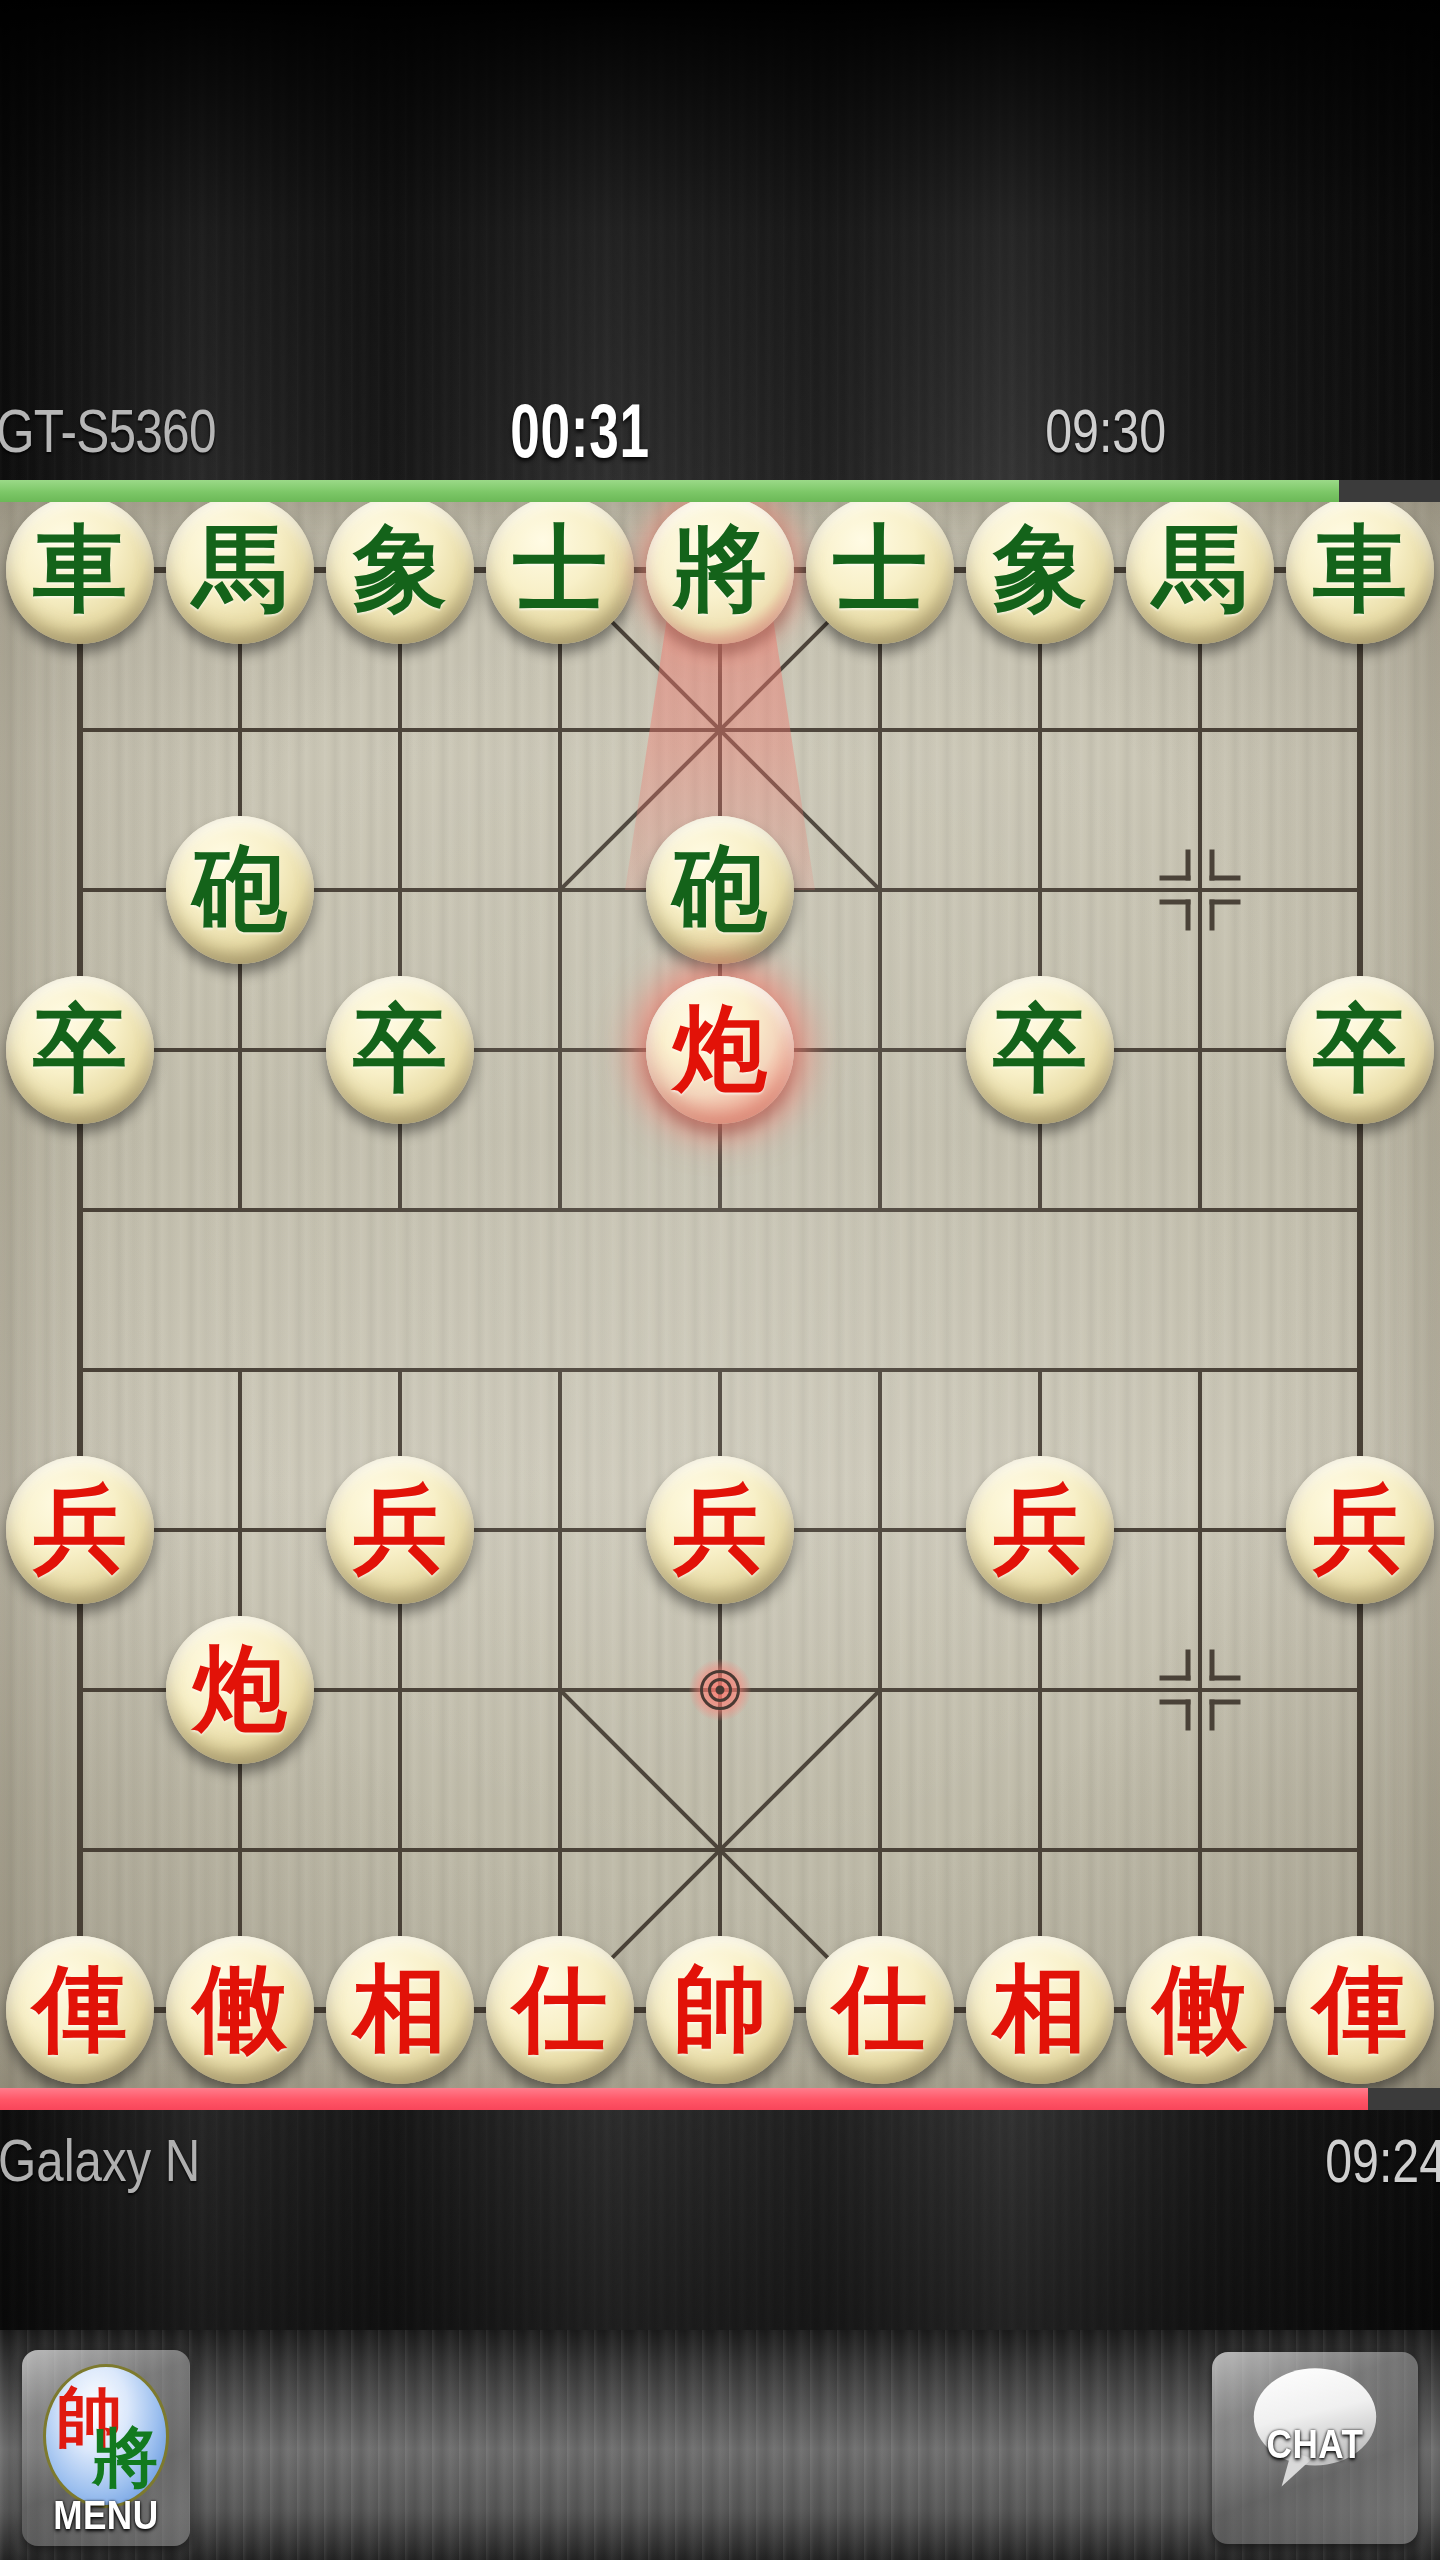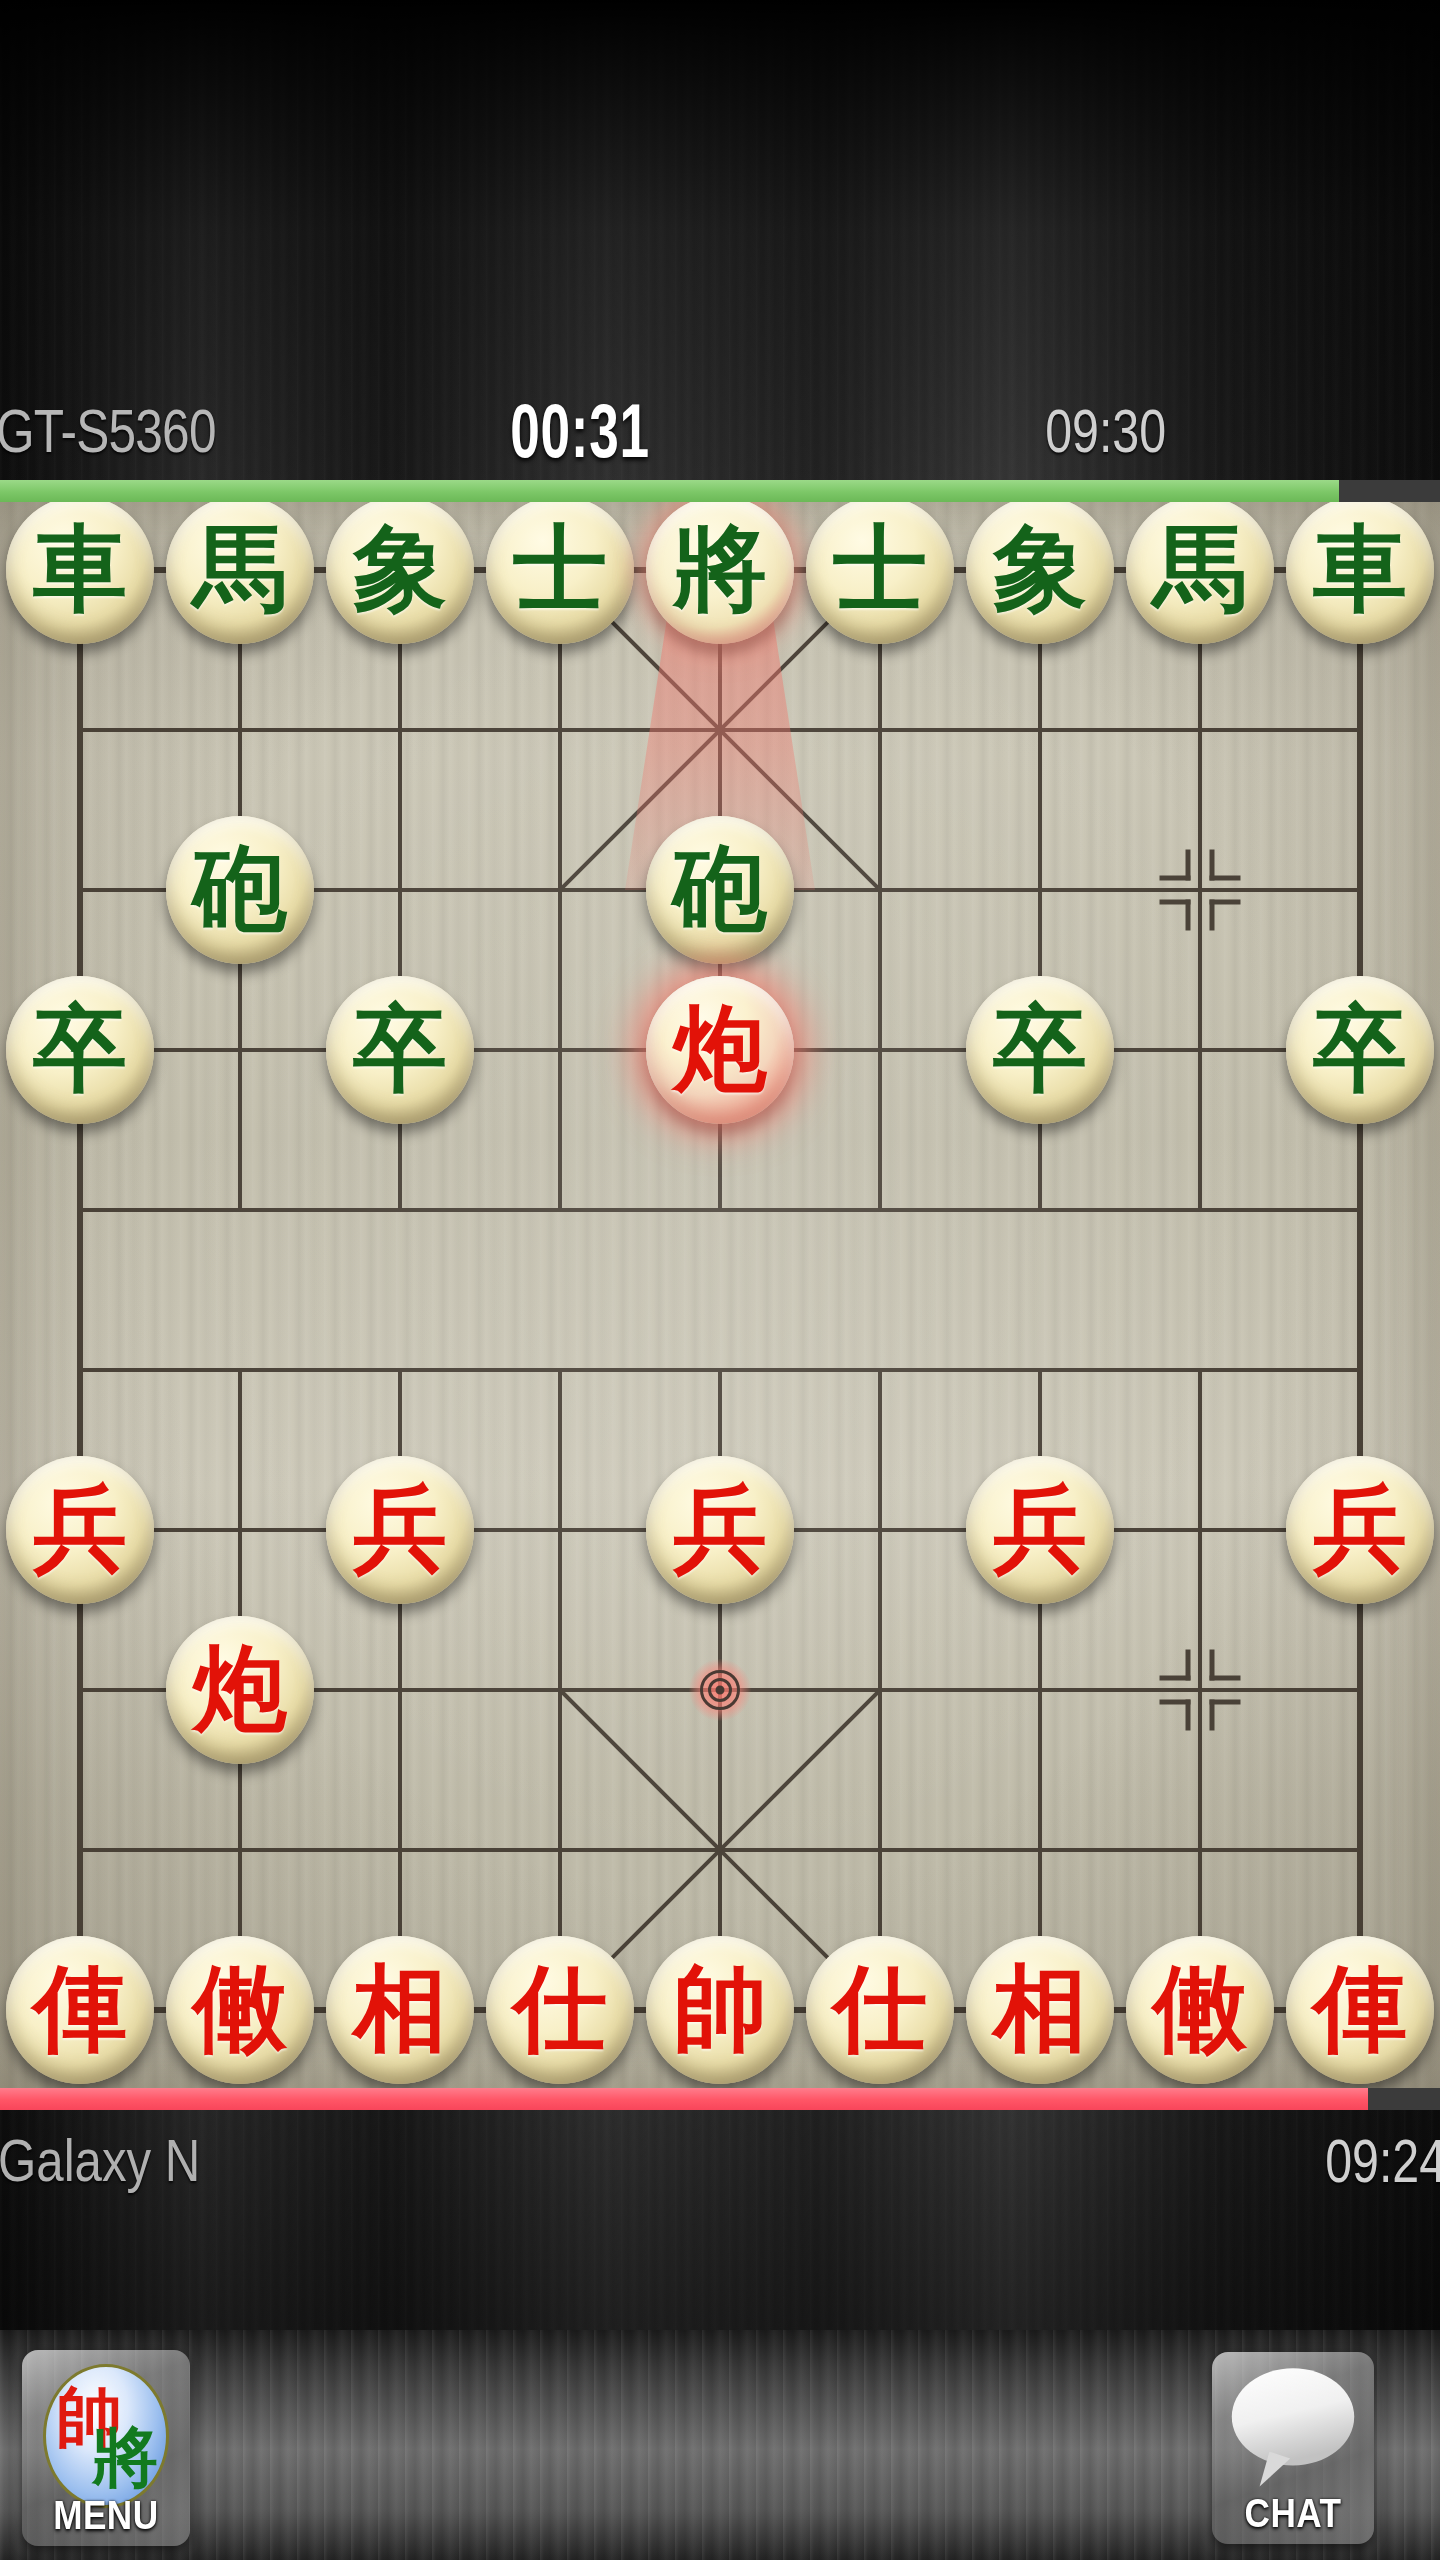--- a/index.html
+++ b/index.html
@@ -192,21 +192,21 @@
   }
   .tbtn .tlabel{
     color:#fff; font-weight:bold; font-size:40px; letter-spacing:.5px;
     font-family:"Liberation Sans Narrow","Liberation Sans",sans-serif;
     transform:scaleX(.88);
     text-shadow:0 2px 4px rgba(0,0,0,.95), 0 0 3px rgba(0,0,0,.8);
     white-space:nowrap;
   }
   #menu-button{ left:22px; top:20px; width:168px; height:196px; }
   #tchon-button{ left:1026px; top:22px; width:174px; height:192px; }
-  #chat-button{ left:1212px; top:22px; width:162px; height:192px; }
+  #chat-button{ left:1212px; top:22px; width:206px; height:192px;justify-content:center; }
 
   .menu-emblem{
     position:absolute; left:50%; top:14px; transform:translateX(-50%);
     width:126px; height:144px; border-radius:50%;
     background:radial-gradient(ellipse at 42% 30%, #ffffff 0%, #dbe8fb 32%, #9dc0ef 62%, #5f93dc 90%, #4a7dc7 100%);
     border:3px solid #7d7a2e;
     display:flex; align-items:center; justify-content:center;
     overflow:hidden;
   }
   .menu-emblem .me-red{

